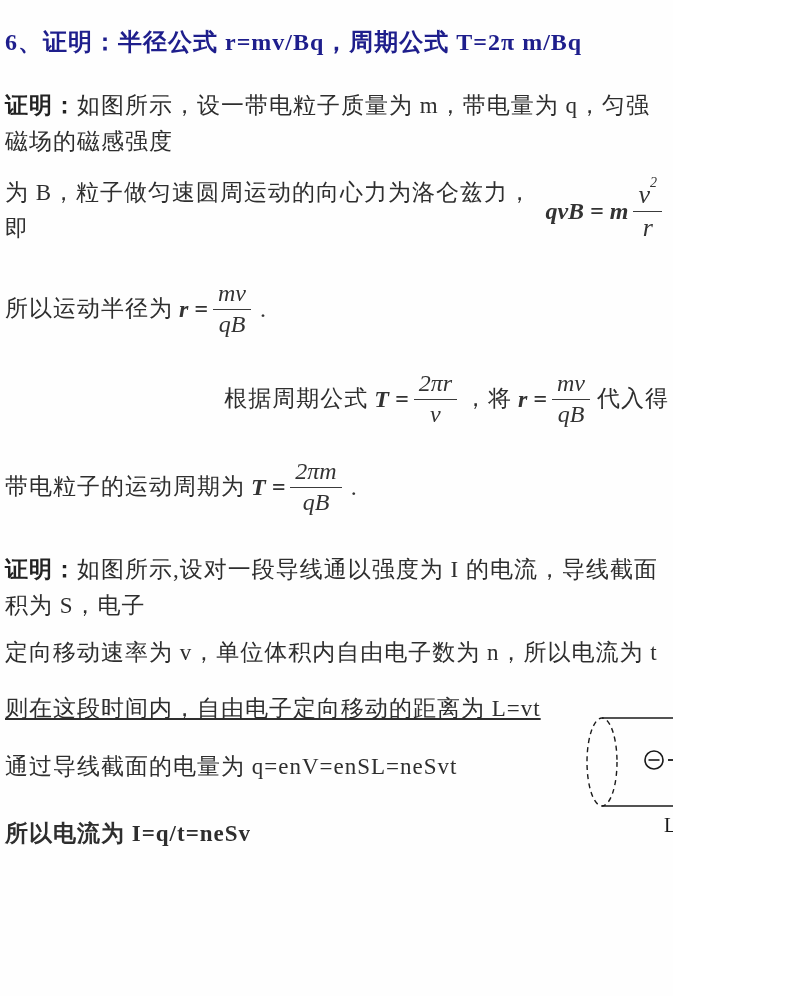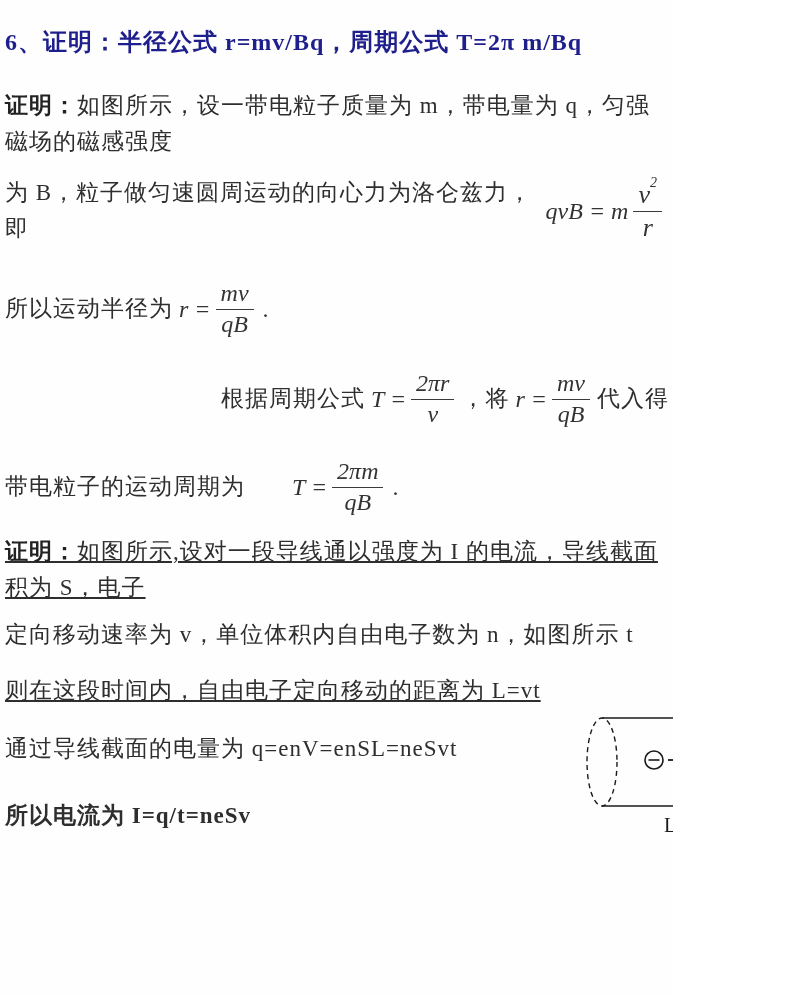--- a/index.html
+++ b/index.html
@@ -38,21 +38,21 @@
   }
   .math{
     display:inline-flex;
     align-items:center;
     font-family:"Liberation Serif","DejaVu Serif",serif;
     font-size:24px;
     color:#333;
     margin:0 4px;
     letter-spacing:0;
   }
-  .math .mi{font-style:italic;padding:0 2px;white-space:pre;}
+  .math .mi{font-style:italic;padding:0 2px;white-space:pre;font-weight:bold;}
   .frac{
     display:inline-flex;
     flex-direction:column;
     align-items:center;
     vertical-align:middle;
     margin:0 3px;
     line-height:1.15;
   }
   .frac .num{
     border-bottom:1.5px solid #3a3a3a;
@@ -63,22 +63,22 @@
   }
   .frac .den{padding:1px 5px 0 5px;font-style:italic;}
   .frac sup{font-size:14px;font-style:italic;line-height:1;transform:translateY(-4px);}
   .big .frac{font-size:26px;}
   .dot{margin-left:6px;}
   
   #p6-1{margin-top:30px;}
   #p6-2{margin-top:8px;min-height:86px;}
   #p6-3{margin-top:16px;min-height:78px;}
   #p6-4{margin-top:12px;min-height:78px;justify-content:flex-end;}
-  #p6-5{margin-top:10px;min-height:78px;gap:41px;}
-  #p7-1{margin-top:8px;text-decoration:underline;}
+  #p6-5{margin-top:10px;min-height:78px;}
+  #p7-1{margin-top:26px;}
   #p7-2{margin-top:11px;}
   #p7-3{margin-top:20px;text-decoration:underline;}
   #p7-4{margin-top:22px;}
   #p7-5{margin-top:31px;font-weight:bold;}
   .figure{
     position:absolute;
     left:576px;top:710px;
     width:196px;height:128px;
   }
   .watermark{
@@ -154,21 +154,21 @@
       <span class="frac">
         <span class="num">2πm</span>
         <span class="den">qB</span>
       </span>
       <span class="dot">.</span>
     </span>
   </p>
 
 
   <p class="body" id="p7-1"><span class="proof-label">证明：</span><span>如图所示,设对一段导线通以强度为 I 的电流，导线截面积为 S，电子</span></p>
-  <p class="body" id="p7-2">定向移动速率为 v，单位体积内自由电子数为 n，如图所示 t</p>
+  <p class="body" id="p7-2">定向移动速率为 v，单位体积内自由电子数为 n，所以电流为 t</p>
   <p class="body" id="p7-3">则在这段时间内，自由电子定向移动的距离为 L=vt</p>
   <p class="body" id="p7-4">通过导线截面的电量为 q=enV=enSL=neSvt</p>
   <p class="body" id="p7-5">所以电流为 I=q/t=neSv</p>
 
   <div class="figure">
     <svg width="196" height="128" viewBox="0 0 196 128">
 
       <line x1="26" y1="8" x2="160" y2="8" stroke="#1a1a1a" stroke-width="1.6"></line>
       <line x1="26" y1="96" x2="160" y2="96" stroke="#1a1a1a" stroke-width="1.6"></line>
 

